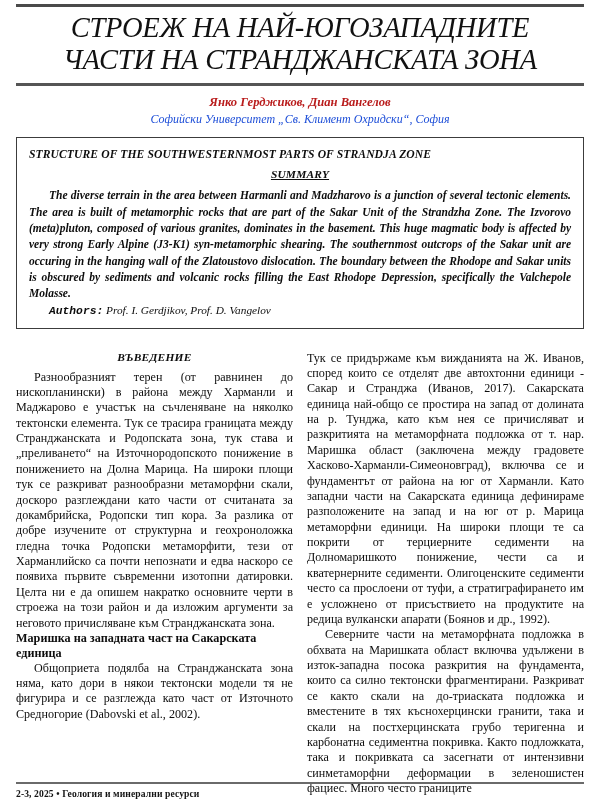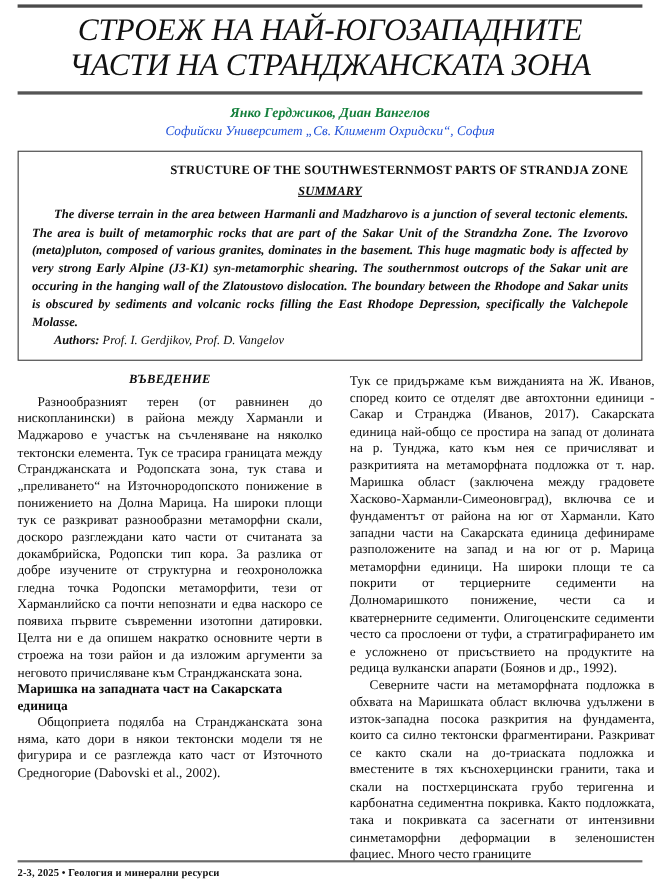--- a/index.html
+++ b/index.html
@@ -63,40 +63,41 @@
   
   .authors-block {
     text-align: center;
     padding-top: 9px;
   }
   .authors-names {
     font-weight: bold;
     font-style: italic;
     font-size: 12.6px;
     line-height: 1.25;
-    color: #15803d;
+    color: #b91c1c;
   }
   .authors-affil {
     font-style: italic;
     font-size: 12px;
     line-height: 1.3;
     padding-top: 1px;
     color: #1d4ed8;
   }
 
   
   .abstract-box {
     border: 1.3px solid #3c3c3c;
     margin-top: 10px;
     padding: 9px 12px 9px 12px;
     box-sizing: border-box;
   }
   .abs-title {
-    text-align: right;
-    font-weight: bold;
+    text-align: left;
+    font-weight: bold;
+    font-style: italic;
     font-size: 11.6px;
     letter-spacing: 0.1px;
     line-height: 1.3;
     padding-bottom: 6px;
   }
   .abs-summary {
     text-align: center;
     font-weight: bold;
     font-style: italic;
     font-size: 11.4px;
@@ -114,28 +115,28 @@
     margin: 0;
   }
   .abs-authors {
     font-weight: bold;
     font-style: italic;
     font-size: 11.3px;
     line-height: 1.42;
     margin: 0;
     text-indent: 20px;
   }
-  .abs-authors .lbl { font-weight: bold; font-style: italic; }
+  .abs-authors .lbl { font-weight: bold; font-style: italic; font-family: Liberation Mono, monospace; }
   .abs-authors .names { font-weight: normal; font-style: italic; }
 
   
   .columns {
     display: flex;
-    gap: 25px;
-    margin-top: 11px;
+    gap: 14px;
+    margin-top: 22px;
   }
   .col {
     width: 277px;
     flex: 0 0 277px;
   }
   .sec-head {
     text-align: center;
     font-weight: bold;
     font-style: italic;
     font-size: 11.4px;

